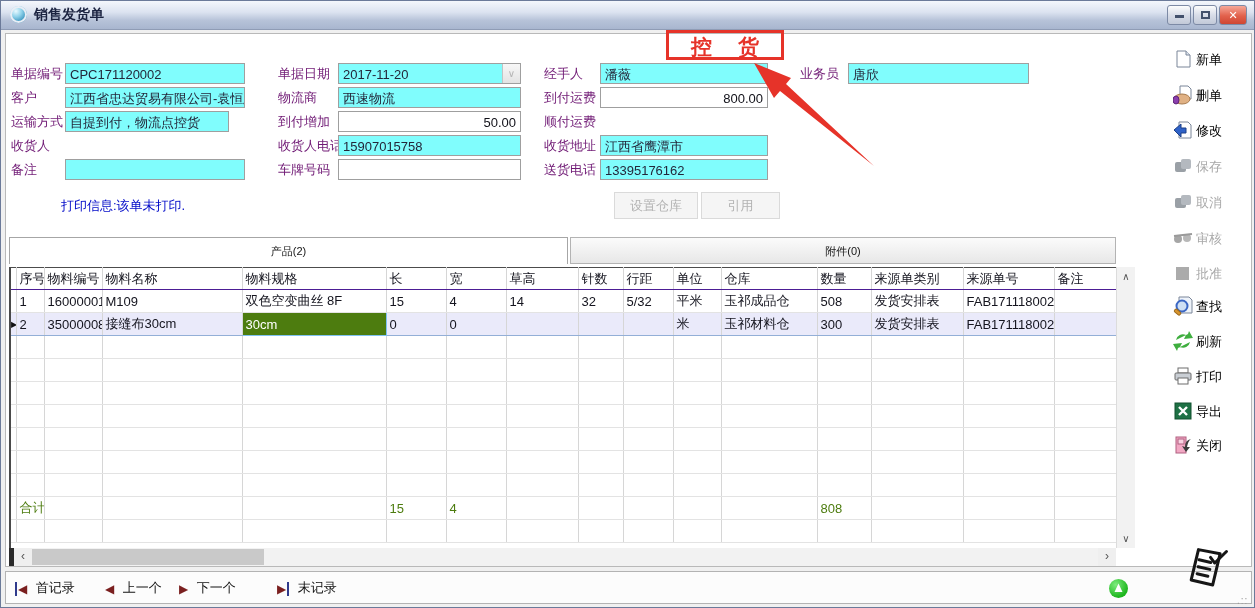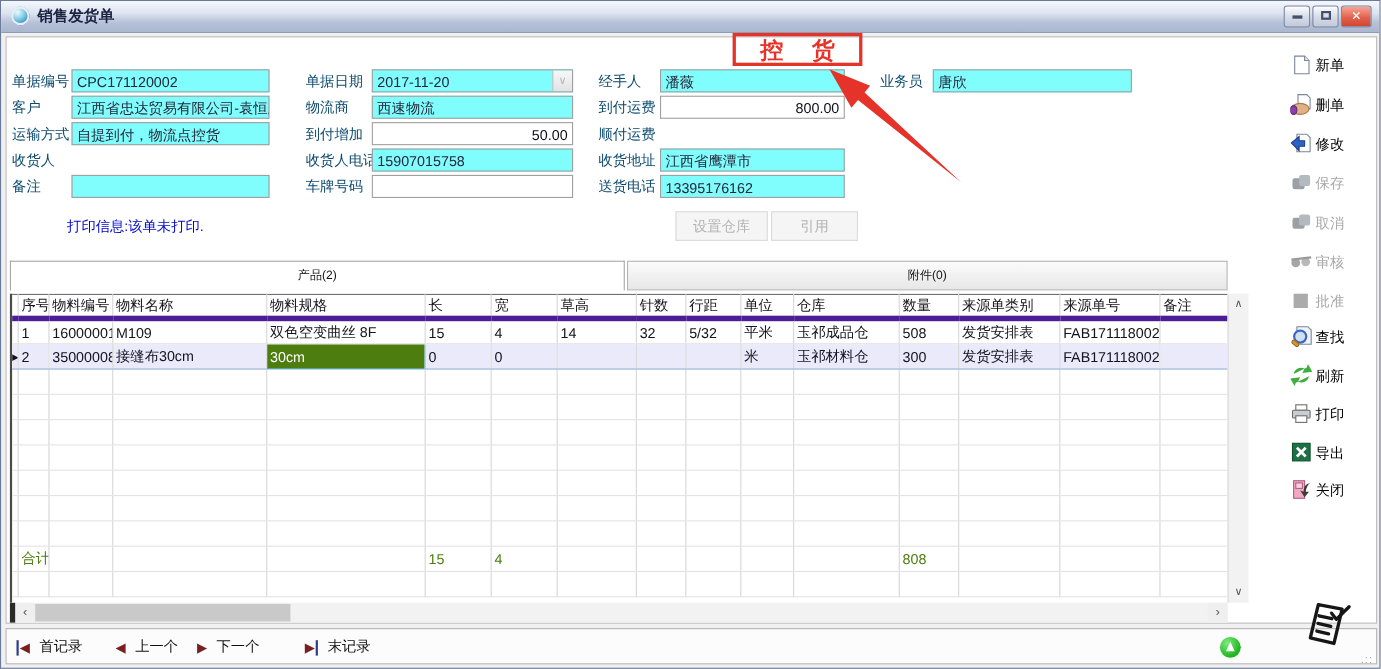--- a/index.html
+++ b/index.html
@@ -20,21 +20,21 @@
   .winbtn.min{left:1166px;width:24px;}
   .winbtn.max{left:1192px;width:24px;}
   .winbtn.close{left:1218px;width:28px;background:linear-gradient(#f6a898,#e2614c 55%,#cf4632);
     color:#fff;font-weight:bold;}
   .min-glyph{display:inline-block;width:9px;height:3px;background:#42506b;margin-bottom:1px;}
   .max-glyph{display:inline-block;width:9px;height:8px;border:2px solid #42506b;box-sizing:border-box;}
   
   .main-frame{position:absolute;left:4px;top:32px;width:1247px;height:534px;
     background:#ffffff;border:1px solid #b9b9b9;box-sizing:border-box;}
   
-  .lbl{position:absolute;font-size:13px;color:#0c4a6e;height:21px;line-height:21px;white-space:nowrap;}
+  .lbl{position:absolute;font-size:13px;color:#701a75;height:21px;line-height:21px;white-space:nowrap;}
   .fld{position:absolute;height:21px;line-height:21px;font-size:13px;color:#23273a;
     border:1px solid #9f9f9f;background:#fff;padding:0 4px;box-sizing:border-box;
     white-space:nowrap;overflow:hidden;}
   .fld.cyan{background:#80fdfd;}
   .fld.num{text-align:right;color:#101018;}
   .dd-btn{position:absolute;right:0;top:0;width:17px;height:19px;
     background:linear-gradient(#f7f7f7,#e3e3e3);border-left:1px solid #c3c3c3;
     color:#b5b5b5;font-size:10px;text-align:center;line-height:19px;}
   .print-info{position:absolute;left:60px;top:196px;font-size:13px;color:#0009c8;}
   .formbtn{position:absolute;height:27px;background:#f5f5f5;border:1px solid #dadada;
@@ -47,21 +47,21 @@
   
   .tab{position:absolute;top:236px;height:27px;font-size:11px;text-align:center;line-height:26px;
     box-sizing:border-box;color:#141414;}
   .tab.active{left:8px;width:559px;background:#ffffff;border:1px solid #a6a6a6;border-bottom:none;}
   .tab.inactive{left:569px;width:546px;background:linear-gradient(#fbfbfb,#e7e7e7);
     border:1px solid #b3b3b3;}
   
   .grid-wrap{position:absolute;left:8px;top:266px;width:1107px;height:281px;overflow:hidden;
     background:#fff;border-left:2px solid #4a4a4a;box-sizing:border-box;}
   table.grid{border-collapse:collapse;table-layout:fixed;width:1105px;}
-  .grid th{border-top:1px solid #4c4c4c;border-bottom:5px solid #4c1d95;height:22px;
+  .grid th{border-top:1px solid #4c4c4c;border-bottom:1px solid #4c1d95;height:22px;
     font-weight:normal;}
   .grid th,.grid td{border-right:1px solid #d6d6d6;font-size:13px;padding:0 3px;text-align:left;
     white-space:nowrap;overflow:hidden;box-sizing:border-box;color:#14141e;}
   .grid td{height:23px;border-bottom:1px solid #e3e3e3;}
   .grid .ind{padding:0;font-size:8px;color:#111;text-align:center;}
   .num-red{color:#e01515;}
   tr.sel td{background:#eaeafa;border-top:1px solid #93afd7;border-bottom:1px solid #93afd7;}
   tr.sel td.selcell{background:#4d7c0f;color:#fff;border:1px solid #7ec2f2;}
   tr.total td{color:#4d7c0f;}
   .total-label{color:#b03030;}
@@ -105,21 +105,21 @@
     <div class="winbtn close"><span>✕</span></div>
   </div>
 
   <div class="main-frame"></div>
 
   <div class="lbl" style="left:10px;top:62px">单据编号</div>
   <div class="fld cyan" style="left:64px;top:62px;width:180px">CPC171120002</div>
   <div class="lbl" style="left:10px;top:86px">客户</div>
   <div class="fld cyan" style="left:64px;top:86px;width:180px">江西省忠达贸易有限公司-袁恒忠</div>
   <div class="lbl" style="left:10px;top:110px">运输方式</div>
-  <div class="fld cyan" style="left:64px;top:110px;width:180px">自提到付，物流点控货</div>
+  <div class="fld cyan" style="left:64px;top:110px;width:164px">自提到付，物流点控货</div>
   <div class="lbl" style="left:10px;top:134px">收货人</div>
   <div class="lbl" style="left:10px;top:158px">备注</div>
   <div class="fld cyan" style="left:64px;top:158px;width:180px"></div>
 
   <div class="lbl" style="left:277px;top:62px">单据日期</div>
   <div class="fld cyan" style="left:337px;top:62px;width:183px">
     <span>2017-11-20</span>
     <span class="dd-btn">∨</span>
   </div>
   <div class="lbl" style="left:277px;top:86px">物流商</div>

